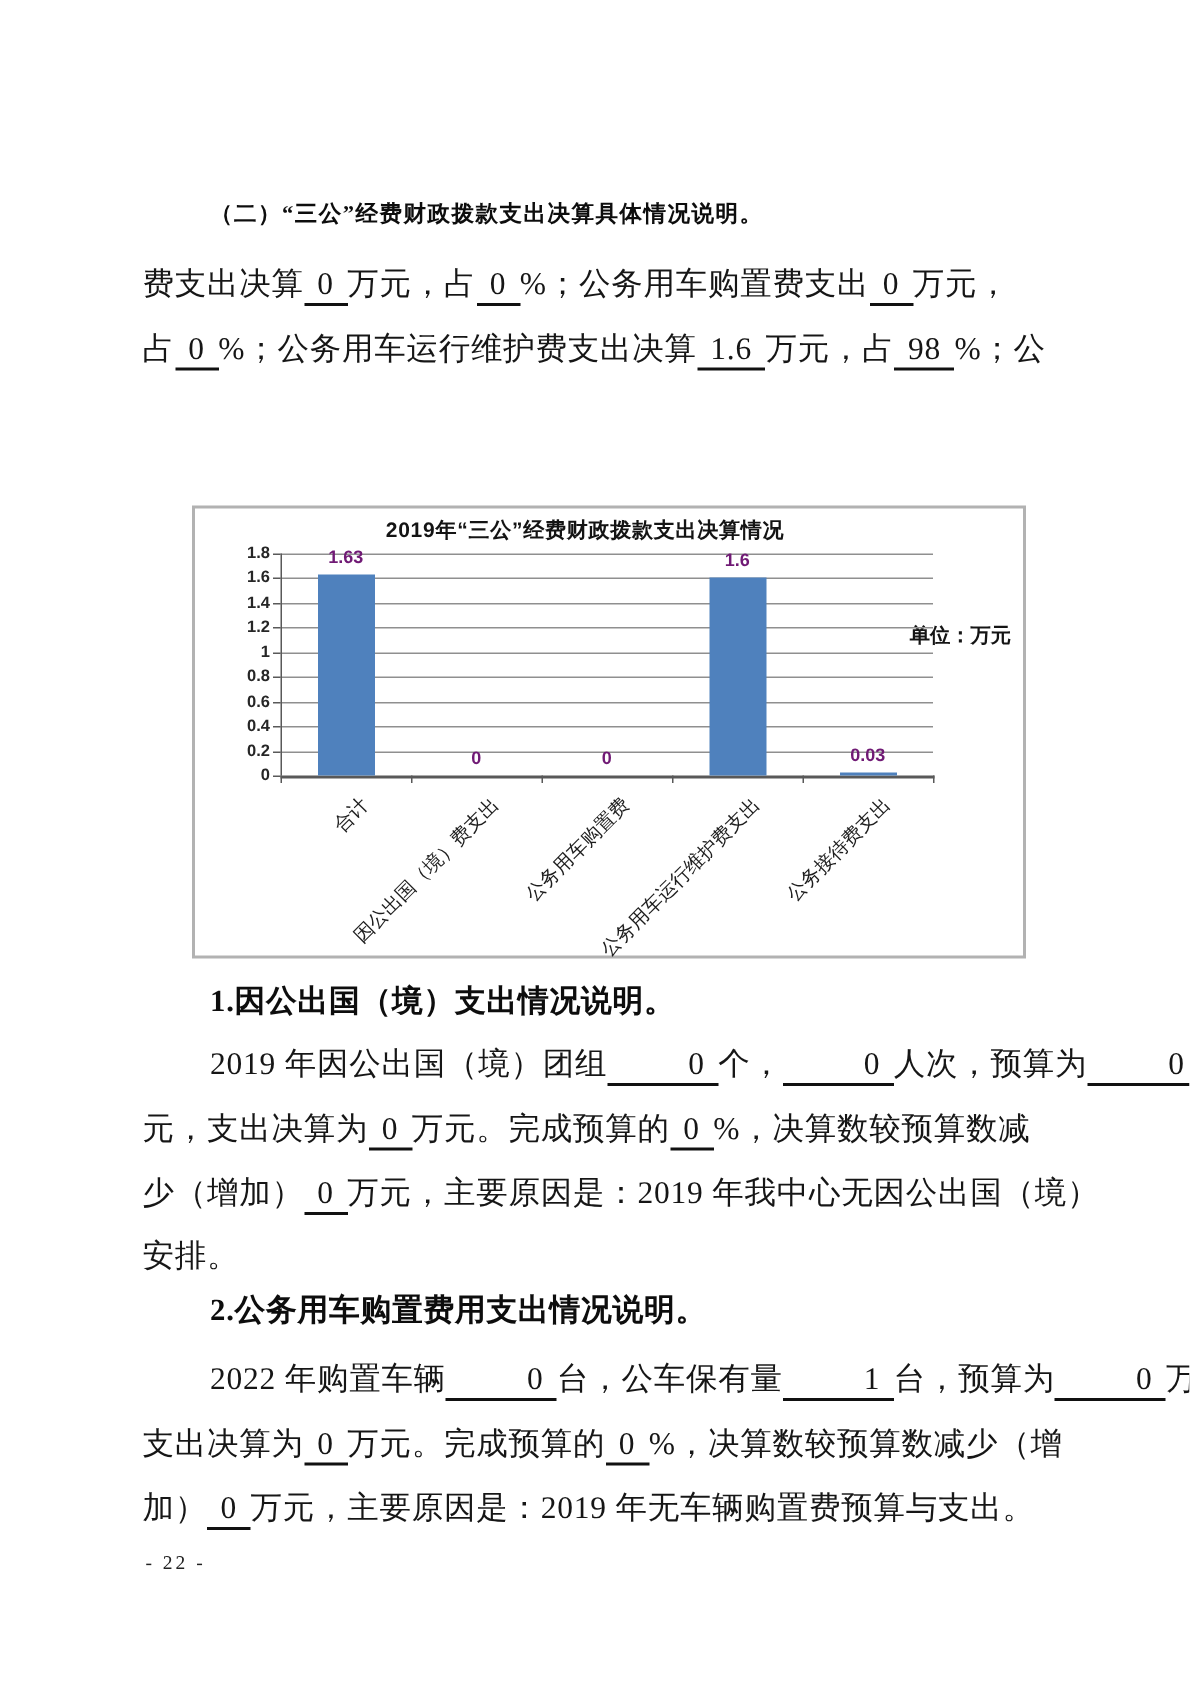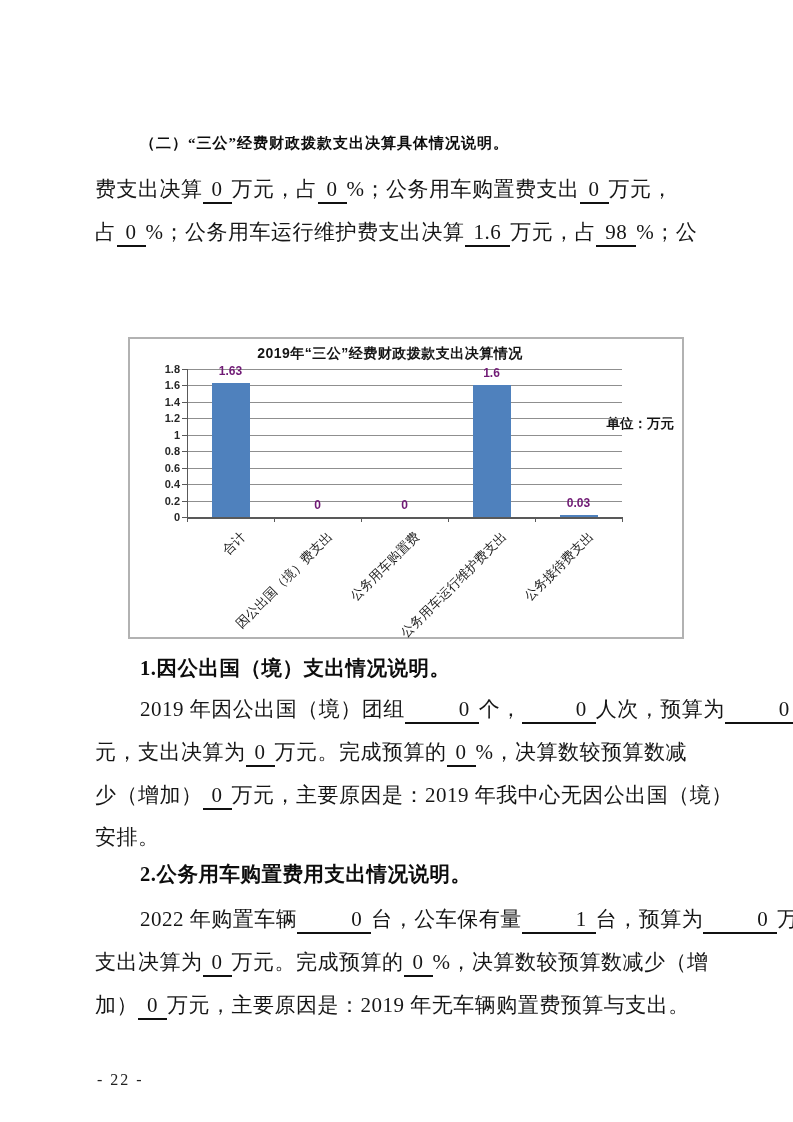--- a/index.html
+++ b/index.html
@@ -60,22 +60,22 @@
     position: absolute; width: 60px; text-align: center;
     font-size: 12px; font-weight: 600; color: #701a75; line-height: 15px;
   }
   .x-cat-label {
     position: absolute; white-space: nowrap;
     font-size: 13px; color: #1d1d1d;
     transform: rotate(-45deg); transform-origin: 100% 0;
     font-family: "Liberation Serif", "DejaVu Serif", serif;
   }
   .pagenum {
-    position: absolute; left: 97px; top: 1071px;
-    font-size: 16px; letter-spacing: 2px; color: #222;
+    position: absolute; left: 97px; top: 1034px;
+    font-size: 13px; letter-spacing: 2px; color: #222;
   }
 </style>
 </head>
 <body>
 
 <div class="page">
 
   <div class="h-main">（二）“三公”经费财政拨款支出决算具体情况说明。</div>
 
   <div class="para" style="top:168px;" id="para1">

